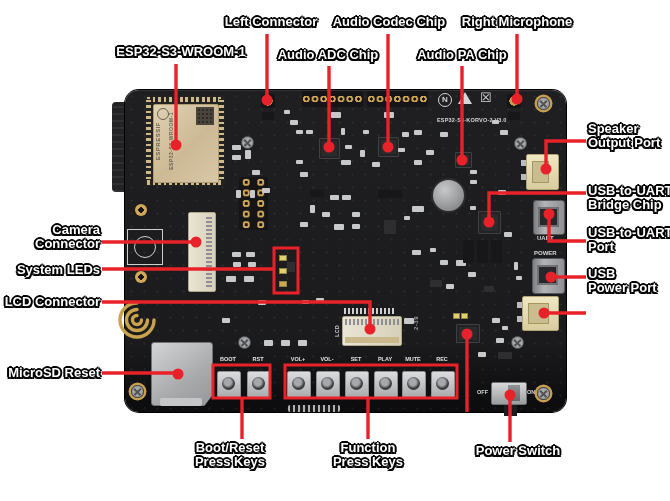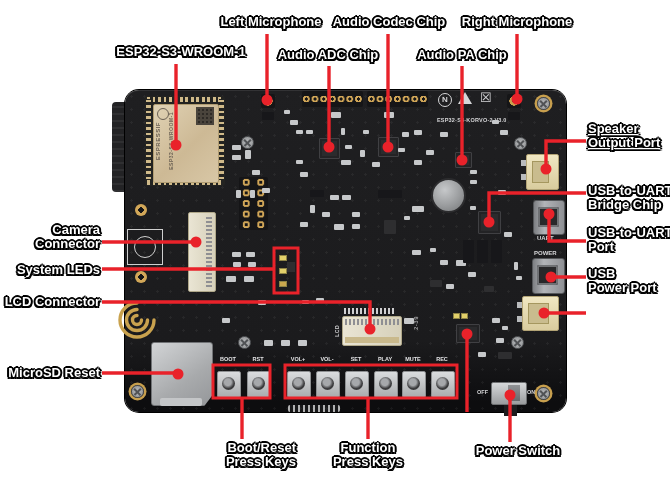--- a/index.html
+++ b/index.html
@@ -347,29 +347,29 @@
         <circle cx="544" cy="313" r="5.5"></circle>
         <circle cx="196" cy="242" r="5.5"></circle>
       <circle cx="370" cy="329" r="5.5"></circle>
         <circle cx="178" cy="374" r="5.5"></circle>
         <circle cx="467" cy="334" r="5.5"></circle>
       <circle cx="510" cy="395" r="5.5"></circle>
     </g>
   </svg>
 
   <div class="lbl tc" style="left:108px;top:45px;width:146px;">ESP32-S3-WROOM-1</div>
-  <div class="lbl tc" style="left:214px;top:15px;width:114px;">Left Microphone</div>
+  <div class="lbl tc" style="left:214px;top:15px;width:114px;">Left Connector</div>
   <div class="lbl tc" style="left:272px;top:48px;width:112px;">Audio ADC Chip</div>
   <div class="lbl tc" style="left:332px;top:15px;width:114px;">Audio Codec Chip</div>
   <div class="lbl tc" style="left:412px;top:48px;width:100px;">Audio PA Chip</div>
   <div class="lbl tc" style="left:460px;top:15px;width:114px;">Right Microphone</div>
-  <div class="lbl" style="left:588px;top:122px;width:78px;text-decoration:underline;">Speaker Output Port</div>
+  <div class="lbl" style="left:588px;top:122px;width:78px;">Speaker Output Port</div>
   <div class="lbl" style="left:588px;top:184px;width:86px;">USB-to-UART Bridge Chip</div>
   <div class="lbl" style="left:588px;top:226px;width:86px;">USB-to-UART Port</div>
   <div class="lbl" style="left:588px;top:267px;width:70px;">USB Power Port</div>
   <div class="lbl tr" style="left:8px;top:223px;width:92px;">Camera Connector</div>
   <div class="lbl tr" style="left:8px;top:263px;width:92px;">System LEDs</div>
   <div class="lbl tr" style="left:-10px;top:295px;width:110px;">LCD Connector</div>
   <div class="lbl tr" style="left:8px;top:366px;width:92px;">MicroSD Reset</div>
-  <div class="lbl tc" style="left:218px;top:441px;width:78px;text-align:right;">Boot/Reset Press Keys</div>
+  <div class="lbl tc" style="left:191px;top:441px;width:78px;">Boot/Reset Press Keys</div>
   <div class="lbl tc" style="left:329px;top:441px;width:78px;">Function Press Keys</div>
   <div class="lbl tc" style="left:458px;top:444px;width:120px;">Power Switch</div>
 </div>
 
 </body></html>

